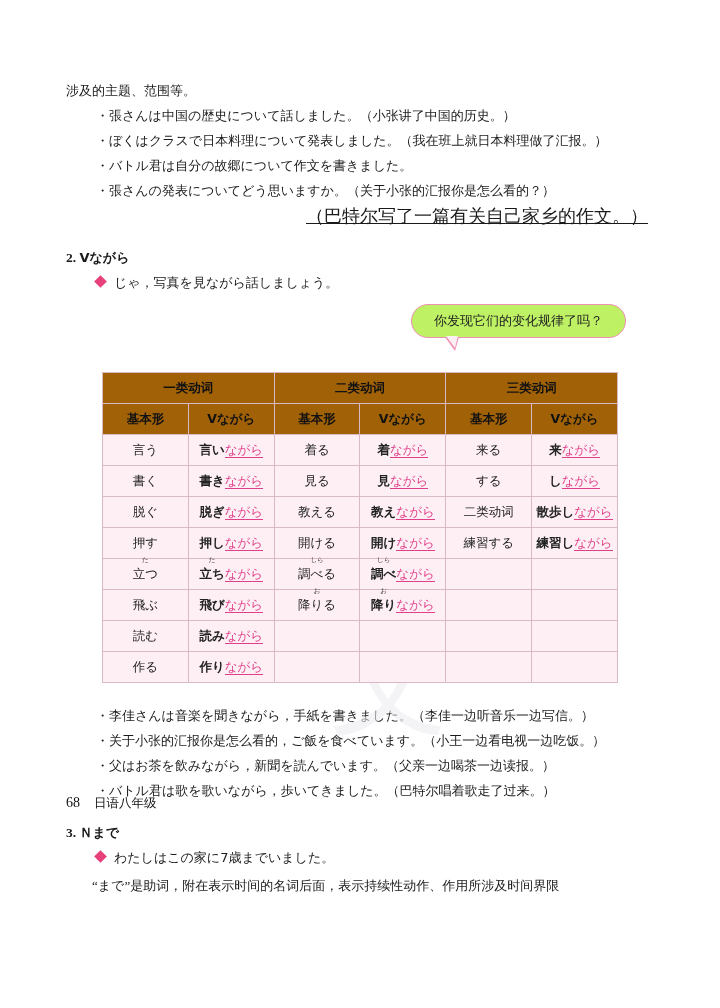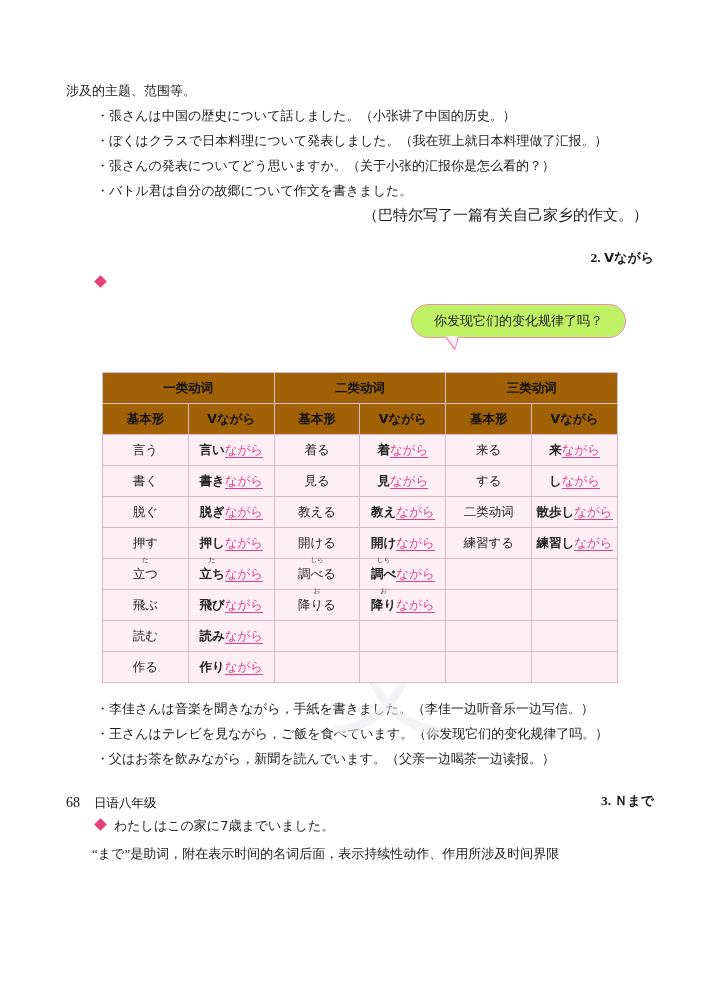--- a/index.html
+++ b/index.html
@@ -32,30 +32,30 @@
     font-size: 13px;
   }
   .bullet-line {
     padding-left: 30px;
     font-size: 13px;
     line-height: 25px;
     white-space: nowrap;
   }
   .right-line {
     text-align: right;
-    font-size: 15px;
+    font-size: 18px;
     line-height: 25px;
     padding-right: 6px;
+    text-decoration: underline;
   }
   .section-head {
     margin-top: 18px;
     font-size: 13.5px;
     font-weight: bold;
     line-height: 24px;
-    text-align: right;
   }
   .section-head .num {
     font-family: "Liberation Serif", serif;
   }
   .example-line {
     padding-left: 30px;
     line-height: 26px;
     font-size: 13px;
     position: relative;
     white-space: nowrap;
@@ -188,21 +188,21 @@
     border: 3px solid #e8e5ec;
     border-radius: 50%;
     color: #e3e0e7;
     font-size: 26px;
     line-height: 38px;
     text-align: center;
     z-index: 1;
     font-family: "DejaVu Sans", sans-serif;
   }
   .post-table {
-    margin-top: 13px;
+    margin-top: 20px;
   }
   .footer {
     position: absolute;
     left: 66px;
     bottom: 52px;
     font-size: 13px;
     color: #111;
   }
   .footer .pg {
     font-family: "Liberation Serif", serif;
@@ -215,31 +215,31 @@
 </style>
 </head>
 <body>
 
 <div class="page">
 
   <div class="line jp">涉及的主题、范围等。</div>
 
   <div class="bullet-line jp">・張さんは中国の歴史について話しました。（小张讲了中国的历史。）</div>
   <div class="bullet-line jp">・ぼくはクラスで日本料理について発表しました。（我在班上就日本料理做了汇报。）</div>
+  <div class="bullet-line jp">・バトル君は自分の故郷について作文を書きました。</div>
   <div class="bullet-line jp">・張さんの発表についてどう思いますか。（关于小张的汇报你是怎么看的？）</div>
-  <div class="bullet-line jp">・バトル君は自分の故郷について作文を書きました。</div>
   <div class="right-line jp">（巴特尔写了一篇有关自己家乡的作文。）</div>
 
   <div class="section-head">
     <span class="num">2.</span>
     <span class="jp">Ⅴながら</span>
   </div>
 
   <div class="example-line jp">
-    <span class="diamond"></span>
+    <span class="diamond"></span><span>じゃ，写真を見ながら話しましょう。</span>
   </div>
 
 
   <div class="callout-wrap">
     <div class="callout">你发现它们的变化规律了吗？</div>
   </div>
 
   <div class="watermark">文</div>
   <div class="wm-r">®</div>
 
@@ -322,22 +322,23 @@
         <td class="empty"></td>
         <td class="empty"></td>
         <td class="empty"></td>
         <td class="empty"></td>
       </tr>
     </tbody>
   </table>
 
   <div class="post-table">
     <div class="bullet-line jp">・李佳さんは音楽を聞きながら，手紙を書きました。（李佳一边听音乐一边写信。）</div>
-    <div class="bullet-line jp">・王さんはテレビを見ながら，ご飯を食べています。（你发现它们的变化规律了吗。）</div>
+    <div class="bullet-line jp">・关于小张的汇报你是怎么看的，ご飯を食べています。（小王一边看电视一边吃饭。）</div>
     <div class="bullet-line jp">・父はお茶を飲みながら，新聞を読んでいます。（父亲一边喝茶一边读报。）</div>
+    <div class="bullet-line jp">・バトル君は歌を歌いながら，歩いてきました。（巴特尔唱着歌走了过来。）</div>
   </div>
 
   <div class="section-head">
     <span class="num">3.</span>
     <span class="jp">Ｎまで</span>
   </div>
 
   <div class="example-line jp">
     <span class="diamond"></span><span>わたしはこの家に7歳までいました。</span>
   </div>

